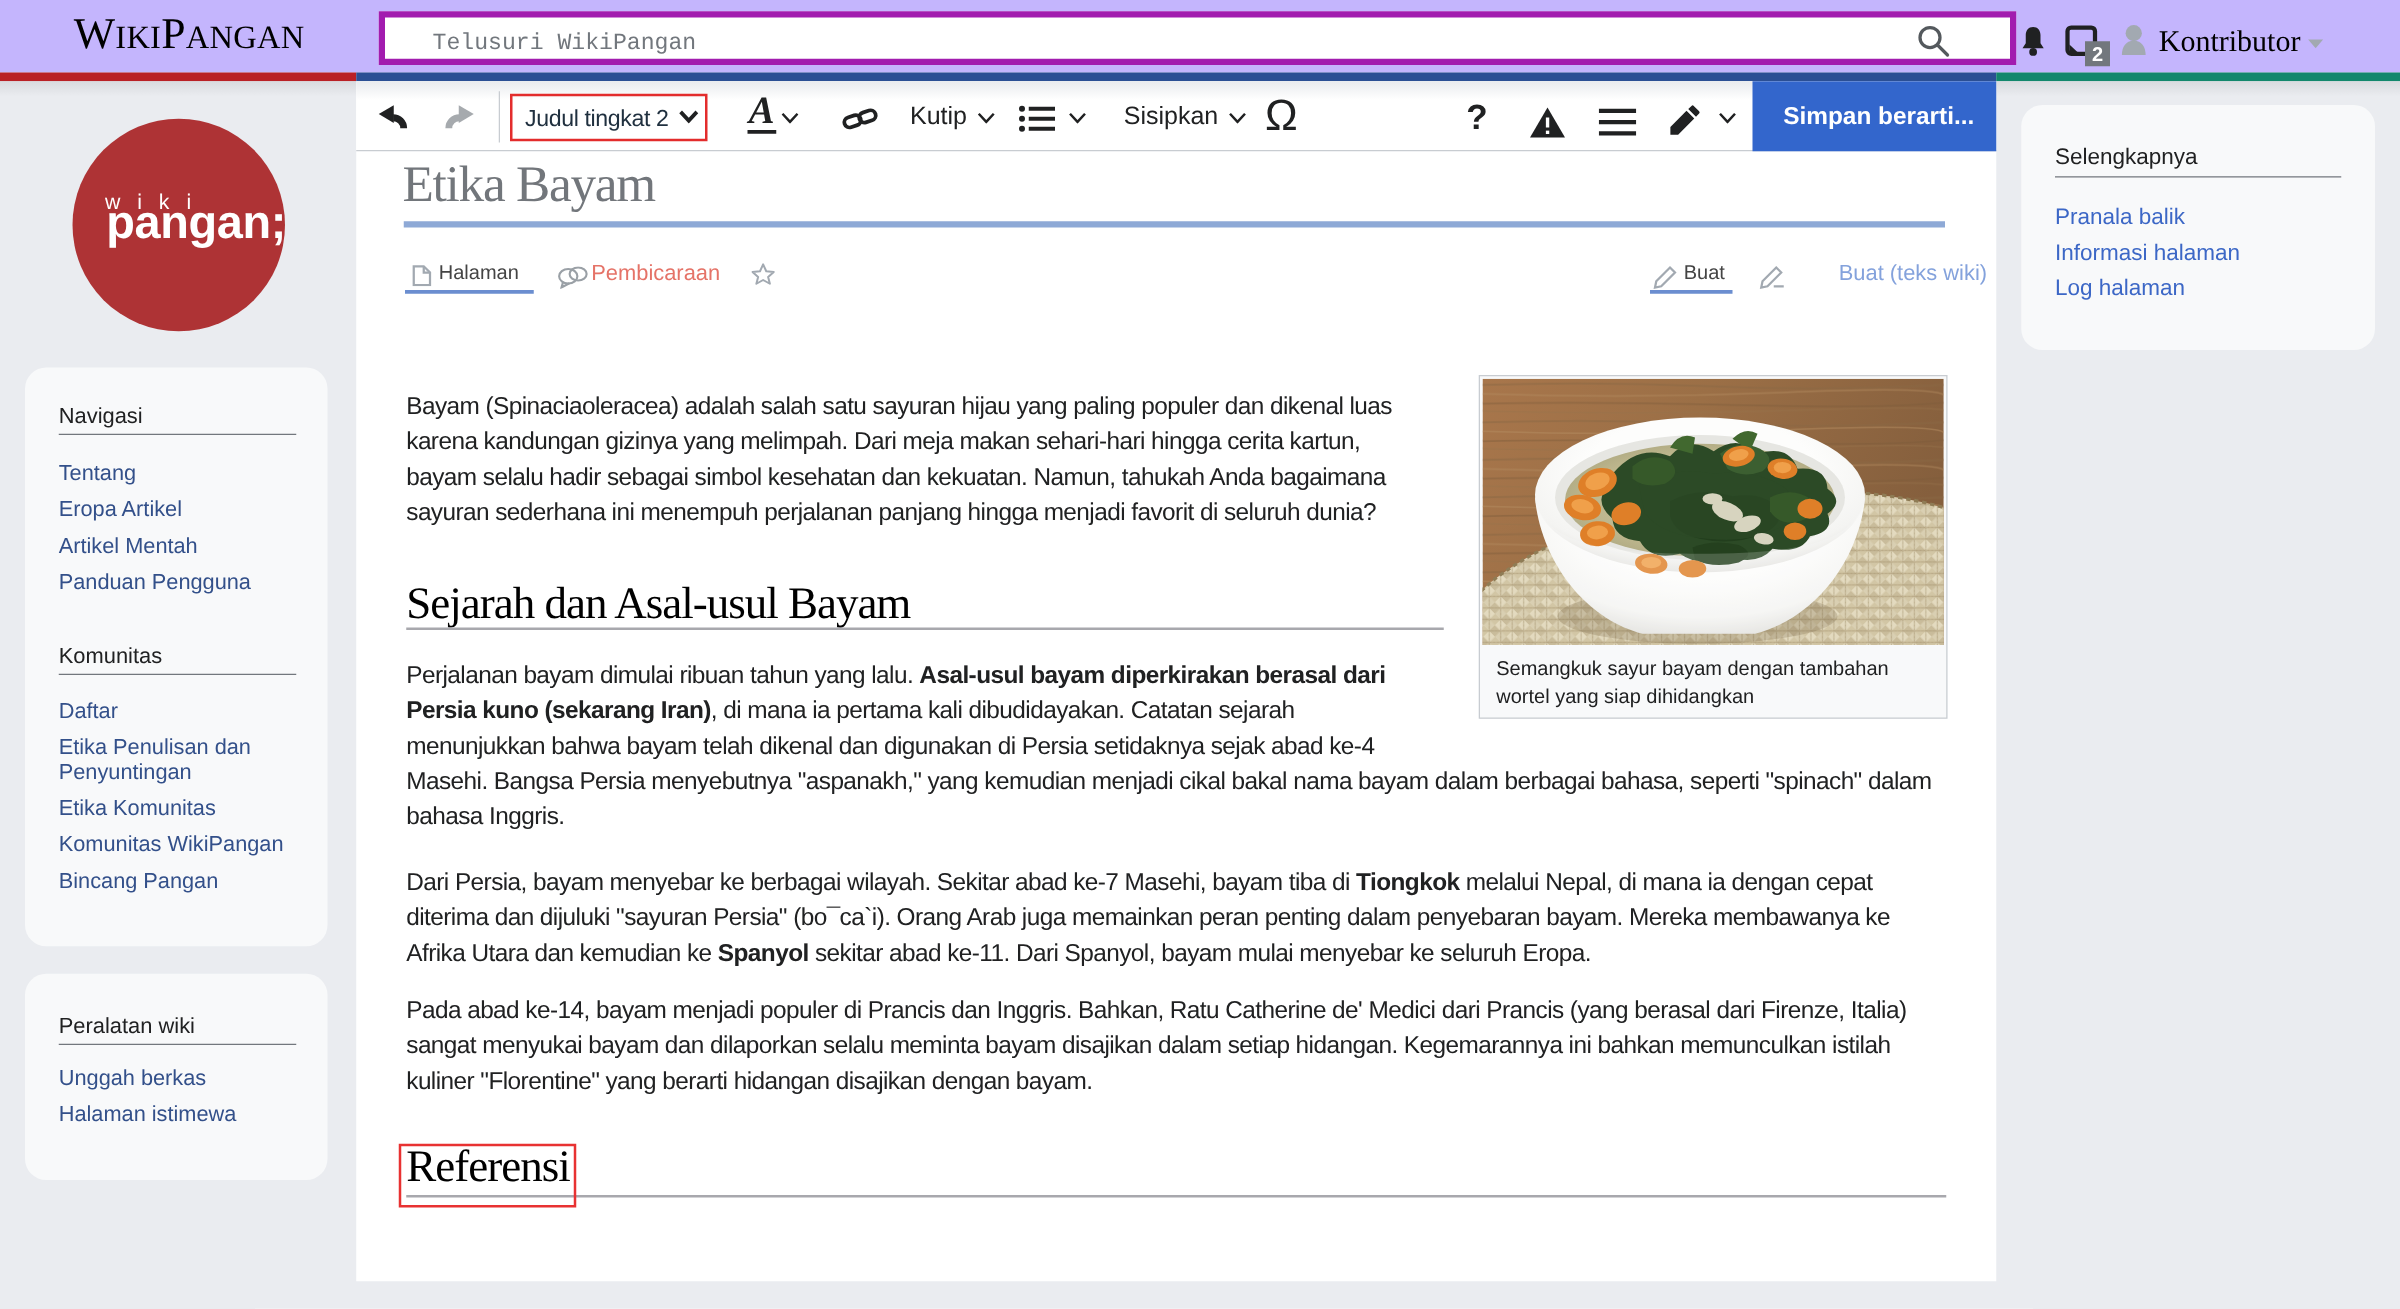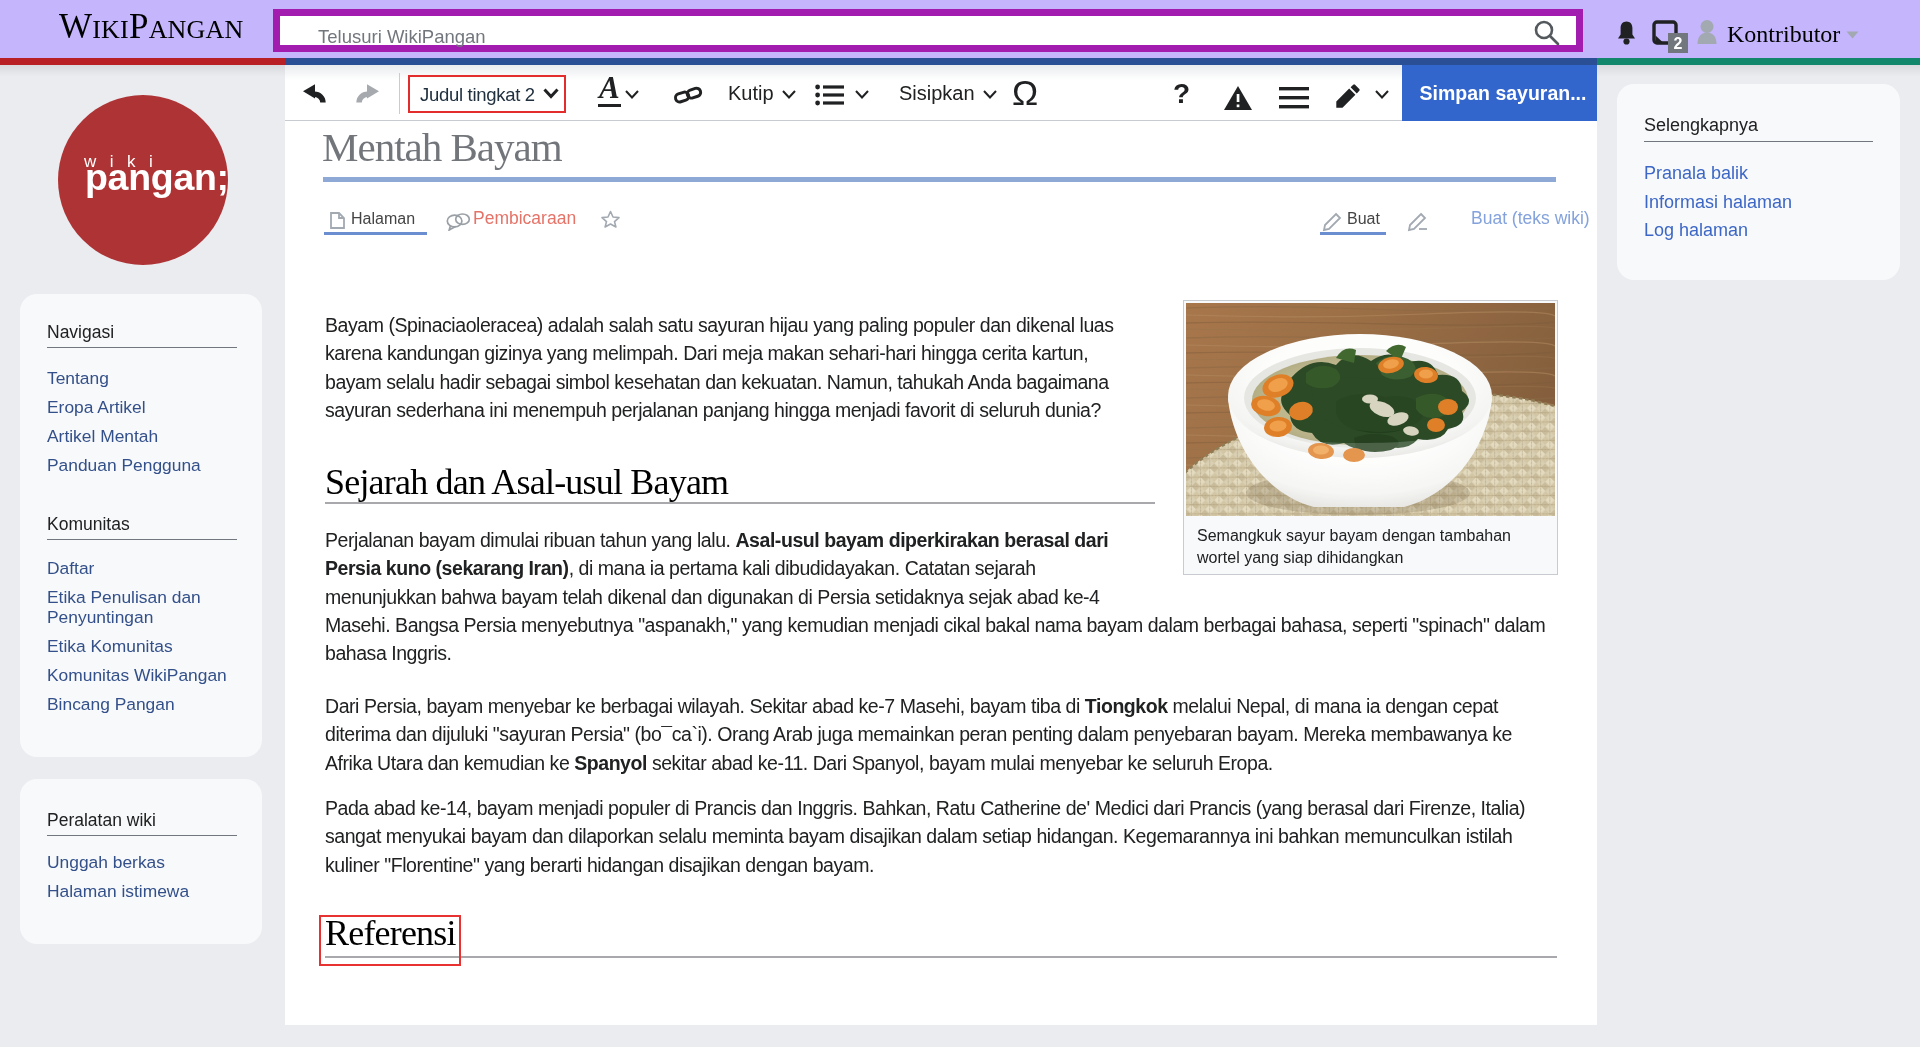--- a/index.html
+++ b/index.html
@@ -6,21 +6,21 @@
   * { margin:0; padding:0; box-sizing:border-box; }
   html,body { width:1920px; height:1047px; overflow:hidden; }
   body { background:#eaecf0; font-family:"Liberation Sans", sans-serif; color:#202122; position:relative; }
   .abs { position:absolute; }
 
   
   .header { position:absolute; left:0; top:0; width:1920px; height:58px; background:#c4b5fd; }
   .brand { position:absolute; left:59px; top:9px; letter-spacing:0.2px; font-family:"Liberation Serif", serif; color:#000; white-space:nowrap; }
   .brand .bg { font-size:35px; line-height:35px; }
   .brand .sm { font-size:26px; line-height:35px; }
-  .searchbox { position:absolute; left:273px; top:9px; width:1310px; height:43px; background:#fff; border:7px solid #a21caf; }
+  .searchbox { position:absolute; left:303px; top:9px; width:1310px; height:43px; background:#fff; border:5px solid #a21caf;font-family:Liberation Mono, monospace; }
   .searchph { position:absolute; left:38px; top:0; line-height:41px; font-size:18.5px; color:#72777d; }
 
   
   .bar { position:absolute; top:58px; height:7px; }
   .bar.red { left:0; width:285px; background:#b92025; }
   .bar.blue { left:285px; width:1312px; background:#2b4f94; }
   .bar.green { left:1597px; width:323px; background:#12876c; }
 
   
   .logo-circle { position:absolute; left:58px; top:95px; width:170px; height:170px; border-radius:50%; background:#ae3335; }
@@ -215,24 +215,24 @@
           <rect x="0" y="10" width="30" height="3.4"></rect>
           <rect x="0" y="19" width="30" height="3.4"></rect>
         </g>
       </svg>
     <svg class="tb" style="left:1050px;top:18px" width="26" height="26" viewBox="0 0 26 26">
         <path d="M21.8 10.4 L24.3 7.8 A1.3 1.3 0 0 0 24.3 6 L20 1.7 A1.3 1.3 0 0 0 18.2 1.7 L15.6 4.2 Z M1.3 18.5 L1.3 24.7 L7.5 24.7 L20.4 11.8 L14.2 5.6 Z" fill="#202122"></path>
       </svg>
     <svg class="tb" style="left:1090px;top:25px" width="14" height="9" viewBox="0 0 14 9">
         <path d="M1 1 L7 7.5 L13 1" fill="none" stroke="#202122" stroke-width="2"></path>
       </svg>
-    <div class="savebtn">Simpan sayuran...</div>
-  </div>
-
-  <h1 class="pagetitle">Mentah Bayam</h1>
+    <div class="savebtn">Simpan berarti...</div>
+  </div>
+
+  <h1 class="pagetitle">Etika Bayam</h1>
   <div class="titleline"></div>
 
   <svg class="abs" style="left:44px;top:147px" width="17" height="17" viewBox="0 0 17 17">
       <path d="M2 1 L10 1 L15 6 L15 16 L2 16 Z" fill="none" stroke="#a2a9b1" stroke-width="1.8"></path>
       <path d="M10 1 L10 6 L15 6" fill="none" stroke="#a2a9b1" stroke-width="1.8"></path>
     </svg>
   <div class="abs tab-dark" style="left:66px;top:145px;">Halaman</div>
   <div class="tabline" style="left:39px;top:167px;width:103px;"></div>
   <svg class="abs" style="left:446px;top:211px" width="0" height="0"></svg>
     <svg class="abs" style="left:161px;top:148px" width="25" height="18" viewBox="0 0 25 18">

